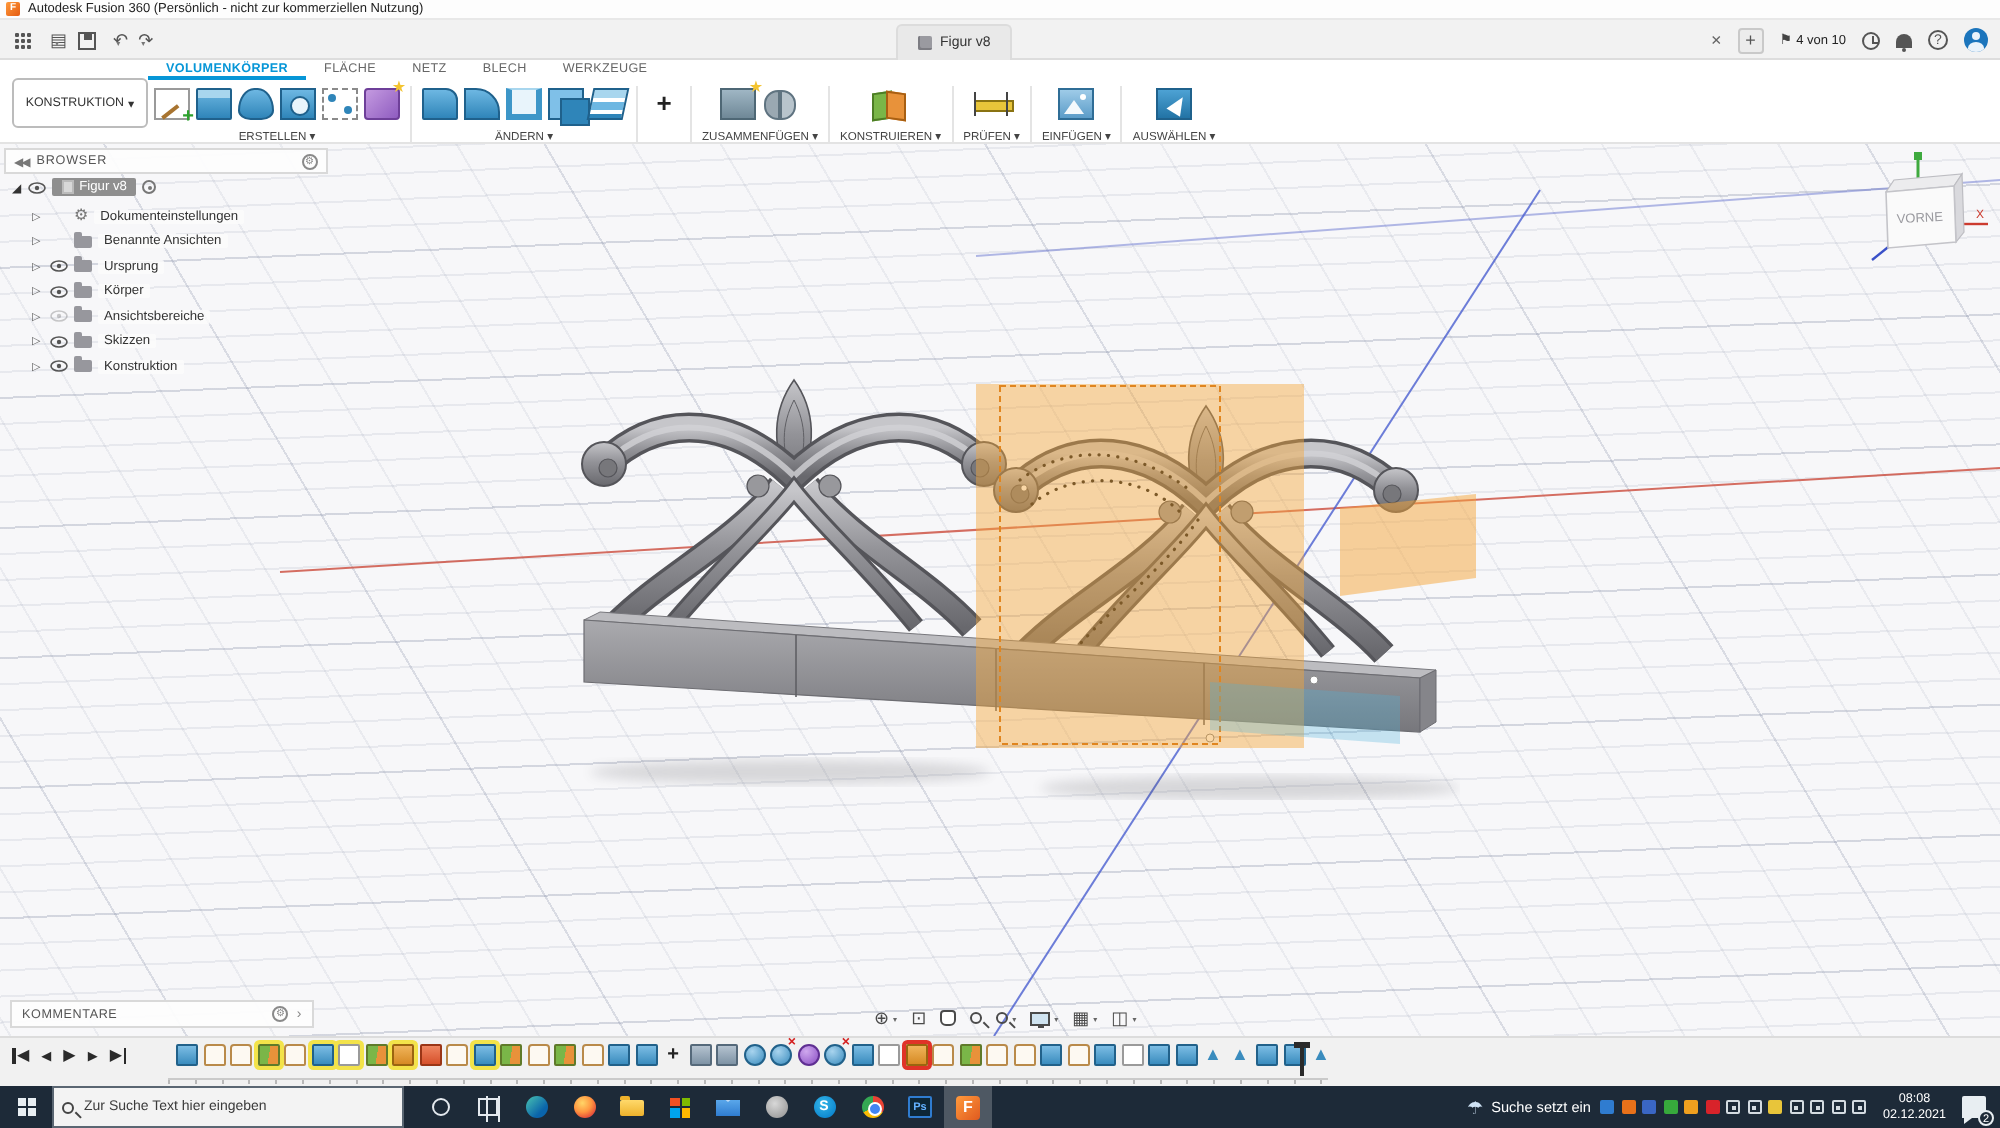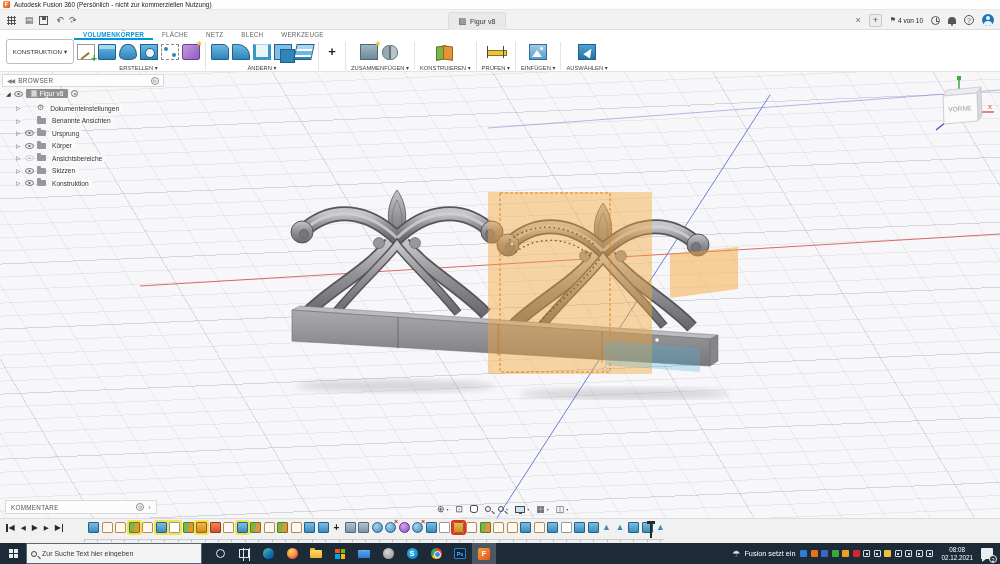--- a/index.html
+++ b/index.html
@@ -640,21 +640,21 @@
         <span class="tba app-photoshop">
           <span class="ps">Ps</span>
         </span>
         <span class="tba app-fusion-360">
           <span class="fu">F</span>
         </span>
       </div>
     <div id="tb-right">
       <span id="weather">
         <span class="umb">☂</span>
-        <span>Fusion setzt ein</span>
+        <span>Suche setzt ein</span>
       </span>
       <div id="tb-tray">
           <span class="tri" style="background: rgb(47, 124, 208);"></span>
           <span class="tri" style="background: rgb(232, 113, 26);"></span>
           <span class="tri" style="background: rgb(58, 102, 196);"></span>
           <span class="tri" style="background: rgb(55, 169, 60);"></span>
           <span class="tri" style="background: rgb(240, 160, 31);"></span>
           <span class="tri" style="background: rgb(216, 35, 42);"></span>
           <span class="tri outl"></span>
           <span class="tri outl"></span>

